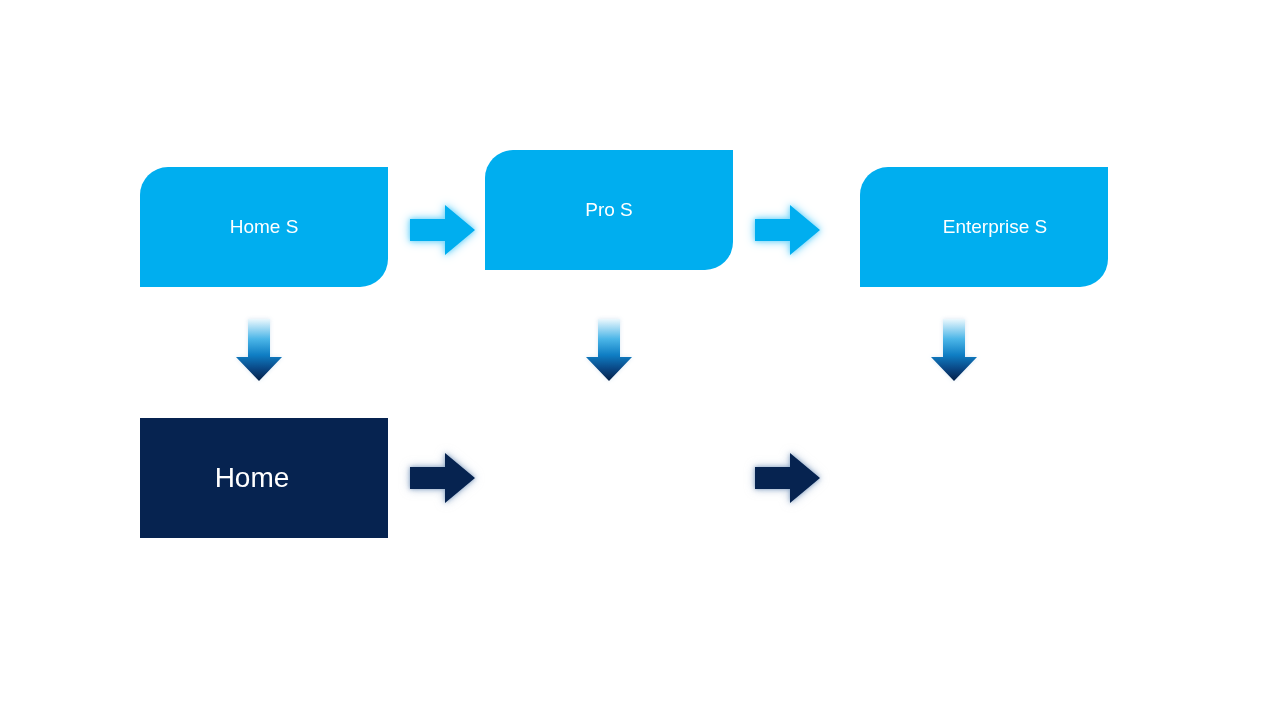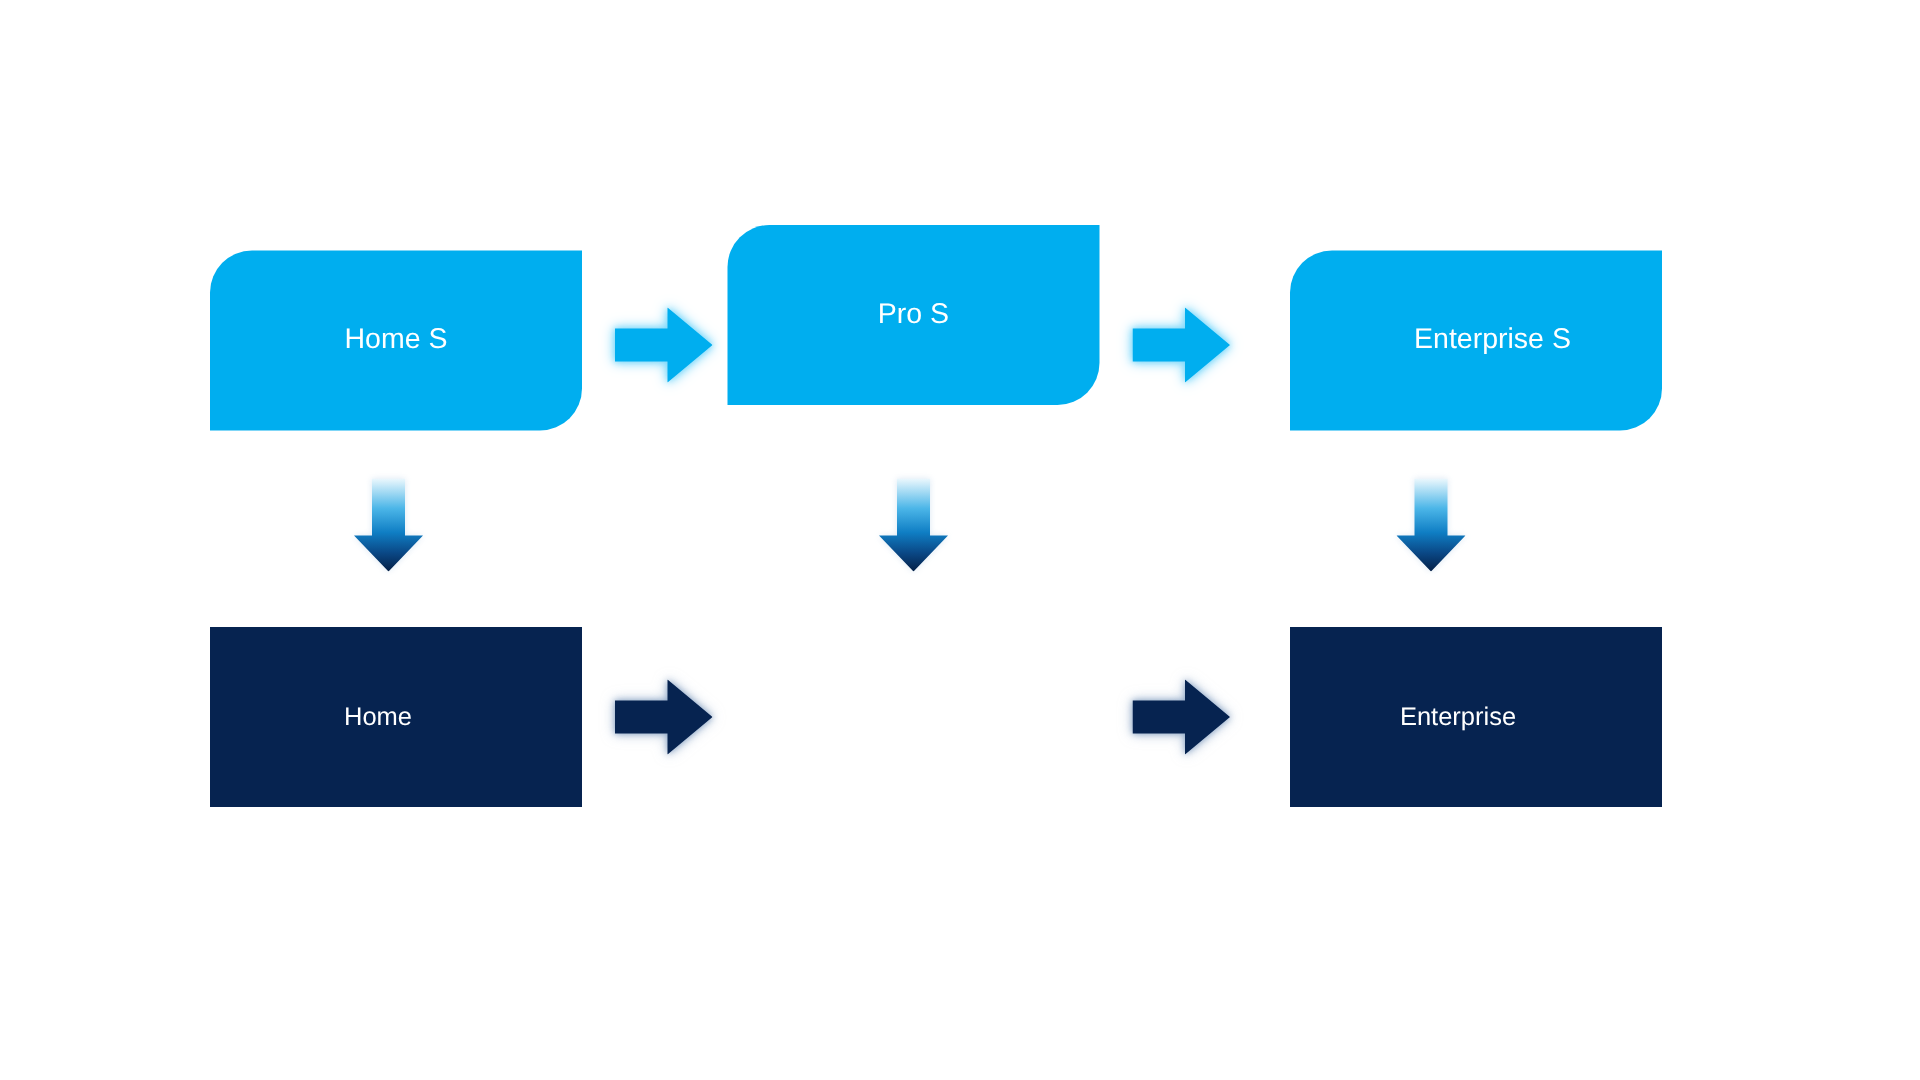--- a/index.html
+++ b/index.html
@@ -14,21 +14,21 @@
     display:flex;align-items:center;justify-content:center;
     color:var(--text,#ffffff);
   }
   .box.top{
     background:var(--accent-light,#00aeef);
     border-radius:28px 0 28px 0;
     font-size:19px;
   }
   .box.bottom{
     background:var(--accent-dark,#062350);
-    font-size:17px;
+    font-size:28px;
   }
   .col1{left:140px}.col2{left:485px}.col3{left:860px}.row-bottom{top:418px}
   
   .box.bottom .label{transform:translateX(-12px)}
   .box.top.col3 .label{transform:translateX(11px)}
   .arrow{position:absolute;display:block}
   .arrow-right-light{
     filter:drop-shadow(0 0 2px var(--glow-light,#7fd9fb))
            drop-shadow(0 0 4px var(--glow-light,#7fd9fb));
   }
@@ -80,23 +80,20 @@
   <svg class="arrow arrow-down" style="left:586px;top:319px" width="46" height="62" viewBox="0 0 46 62">
     <polygon points="12,0 34,0 34,38 46,38 23,62 0,38 12,38" fill="url(#downGrad)"></polygon>
   </svg>
   <svg class="arrow arrow-down" style="left:931px;top:319px" width="46" height="62" viewBox="0 0 46 62">
     <polygon points="12,0 34,0 34,38 46,38 23,62 0,38 12,38" fill="url(#downGrad)"></polygon>
   </svg>
 
   <div class="box bottom col1 row-bottom">
     <span class="label">Home</span>
   </div>
-  <div class="box bottom col3 row-bottom">
-    <span class="label">Enterprise</span>
-  </div>
 
   <svg class="arrow arrow-right-dark" style="left:410px;top:453px" width="65" height="50" viewBox="0 0 65 50">
     <polygon points="0,14 35,14 35,0 65,25 35,50 35,36 0,36" style="fill:var(--accent-dark,#062350)"></polygon>
   </svg>
   <svg class="arrow arrow-right-dark" style="left:755px;top:453px" width="65" height="50" viewBox="0 0 65 50">
     <polygon points="0,14 35,14 35,0 65,25 35,50 35,36 0,36" style="fill:var(--accent-dark,#062350)"></polygon>
   </svg>
 
 </div>
 

